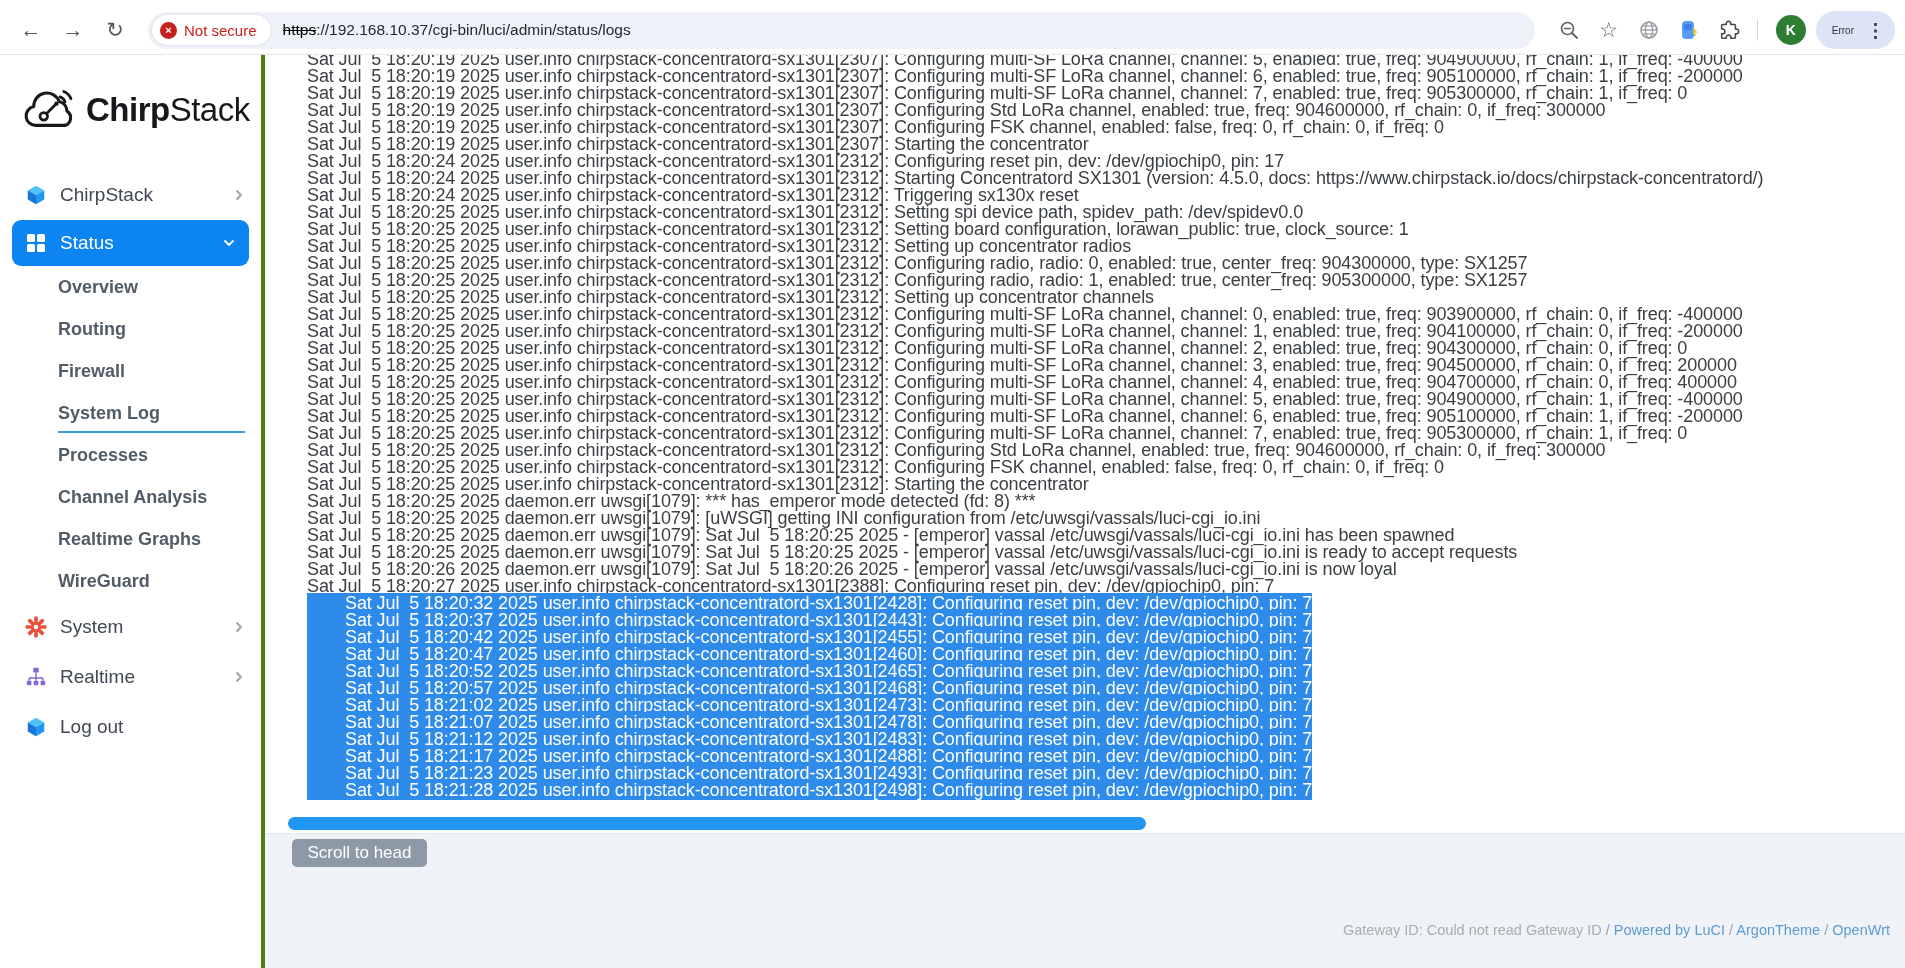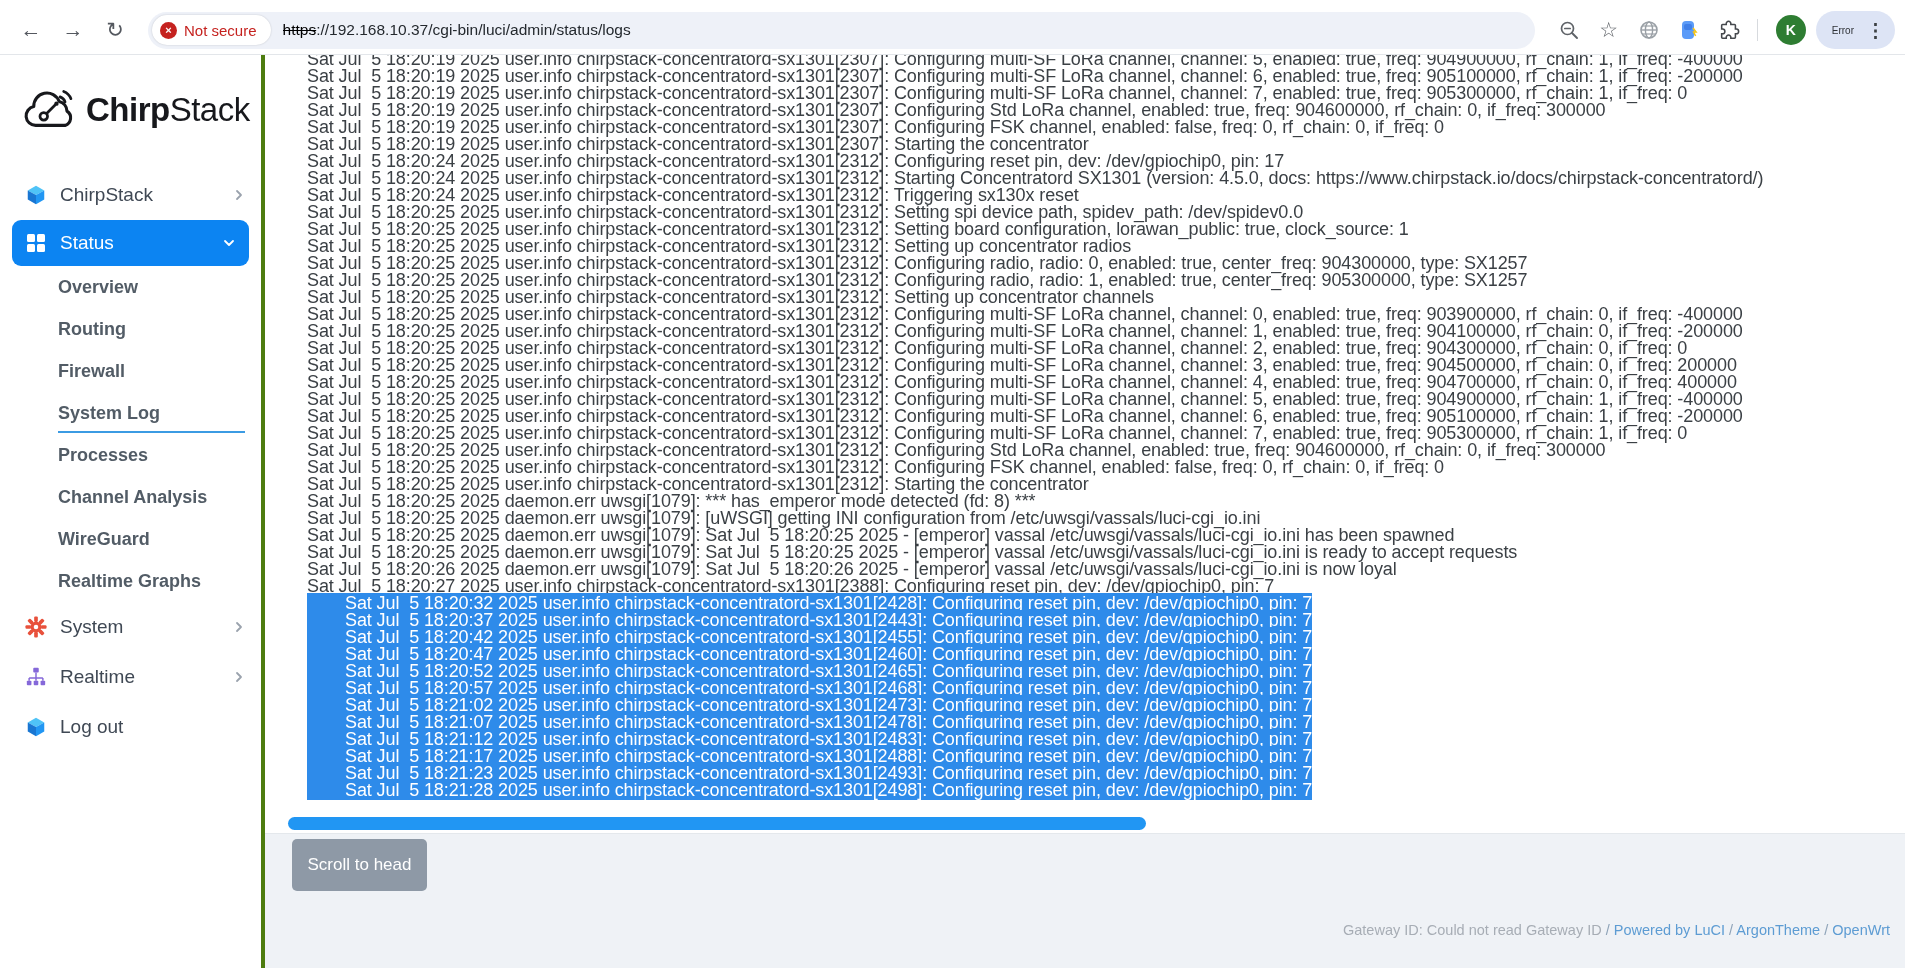--- a/index.html
+++ b/index.html
@@ -65,21 +65,21 @@
   .log{position:absolute;left:42px;top:-4px;}
   .logline{height:17px;line-height:17px;font-size:18px;letter-spacing:-.1px;color:#3b4045;
            white-space:pre;}
   .logline span{white-space:pre;}
   .logline.on span{background:#2e8bea;color:#fff;padding-left:38px;}
 
   .hscroll{position:absolute;left:23px;top:762px;width:858px;height:13px;background:#2196f3;
            border-radius:7px;}
   .bottomzone{position:absolute;left:0;right:0;top:778px;bottom:0;background:#eff2f6;
            border-top:1px solid #e4e8ec;}
-  .scrollhead{position:absolute;left:27px;top:5px;width:135px;height:52px;background:#8e99a6;
+  .scrollhead{position:absolute;left:27px;top:5px;width:135px;height:28px;background:#8e99a6;
            color:#fff;font-size:17px;font-family:"Liberation Sans",sans-serif;border:none;
            border-radius:5px;cursor:pointer;}
   .footer{position:absolute;right:15px;bottom:14px;font-size:14.5px;color:#a7adb5;
           white-space:pre;}
   .footer .fsep{color:#8ea3b8;}
   .footer a{color:#5d9cd3;text-decoration:none;cursor:pointer;}
 </style>
 </head>
 <body>
 
@@ -188,22 +188,22 @@
         </div>
 
         <div class="submenu">
 
         <div class="subitem">Overview</div>
             <div class="subitem">Routing</div>
             <div class="subitem">Firewall</div>
             <div class="subitem on">System Log</div>
             <div class="subitem">Processes</div>
             <div class="subitem">Channel Analysis</div>
+            <div class="subitem">Realtime Graphs</div>
             <div class="subitem">WireGuard</div>
-            <div class="subitem">Realtime Graphs</div>
           </div>
 
         <div class="mitem">
           <span class="micon">
             <svg width="22" height="22" viewBox="0 0 24 24">
                 <g transform="translate(12,12)" fill="#e8513c">
                   <rect x="-2" y="-11.5" width="4" height="6" rx="1.2"></rect>
                   <rect x="-2" y="-11.5" width="4" height="6" rx="1.2" transform="rotate(45)"></rect>
                   <rect x="-2" y="-11.5" width="4" height="6" rx="1.2" transform="rotate(90)"></rect>
                   <rect x="-2" y="-11.5" width="4" height="6" rx="1.2" transform="rotate(135)"></rect>

